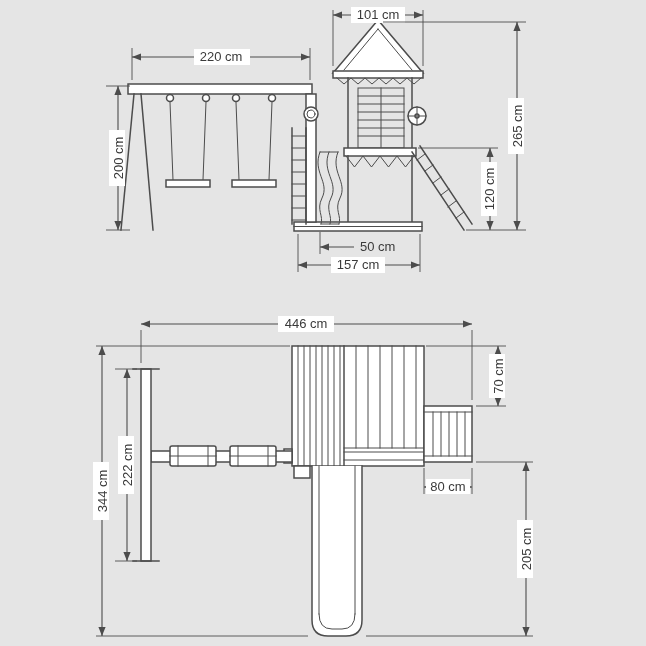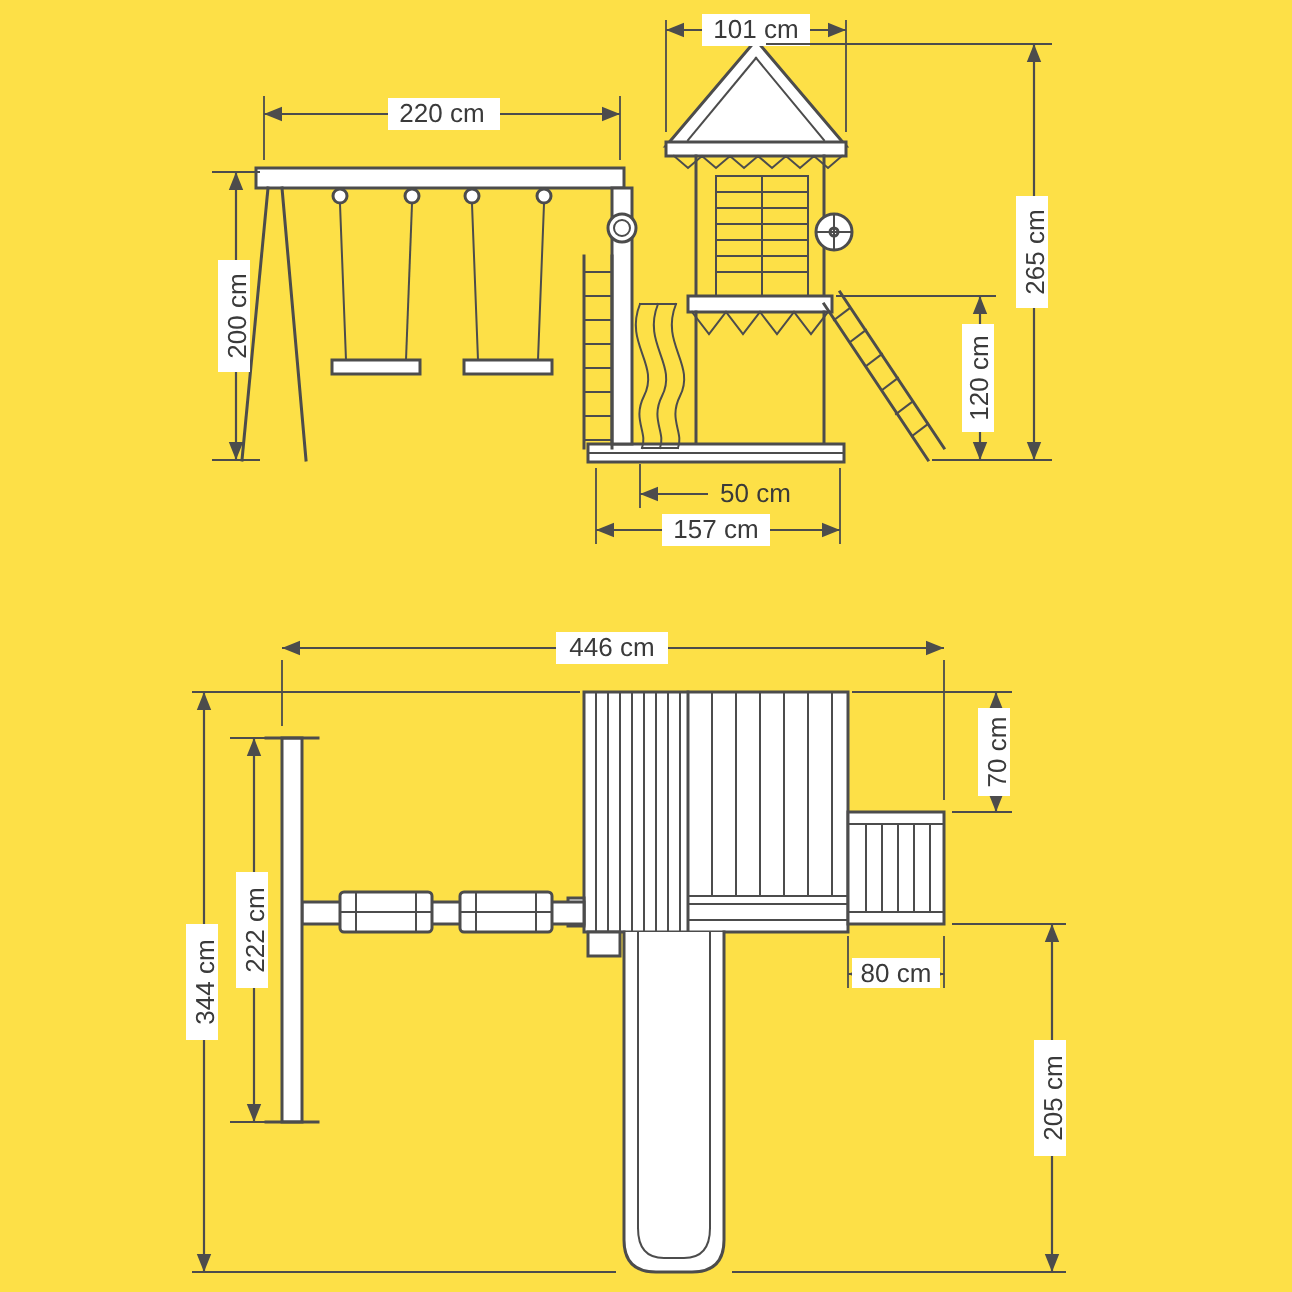--- a/index.html
+++ b/index.html
@@ -1,16 +1,16 @@
 <!DOCTYPE html>
 <html><head>
 <meta charset="utf-8">
 <style>
   html,body{margin:0;padding:0;background:#ffffff;}
-  .stage{width:646px;height:646px;position:relative;background:#fde047;overflow:hidden;}
+  .stage{width:646px;height:646px;position:relative;background:#e5e5e5;overflow:hidden;}
   svg{display:block;}
   .s  {stroke:#4c4c4c;stroke-width:1.5;fill:none;stroke-linecap:square;}
   .sf {stroke:#4c4c4c;stroke-width:1.5;fill:#ffffff;stroke-linecap:square;}
   .t  {stroke:#4c4c4c;stroke-width:1;fill:none;stroke-linecap:square;}
   .d  {stroke:#4c4c4c;stroke-width:1.1;fill:none;}
   .e  {stroke:#4c4c4c;stroke-width:0.9;fill:none;}
   .wb {fill:#ffffff;stroke:none;}
   text{font-family:"Liberation Sans","DejaVu Sans",sans-serif;font-size:13px;fill:#3a3a3a;}
 </style>
 </head>

